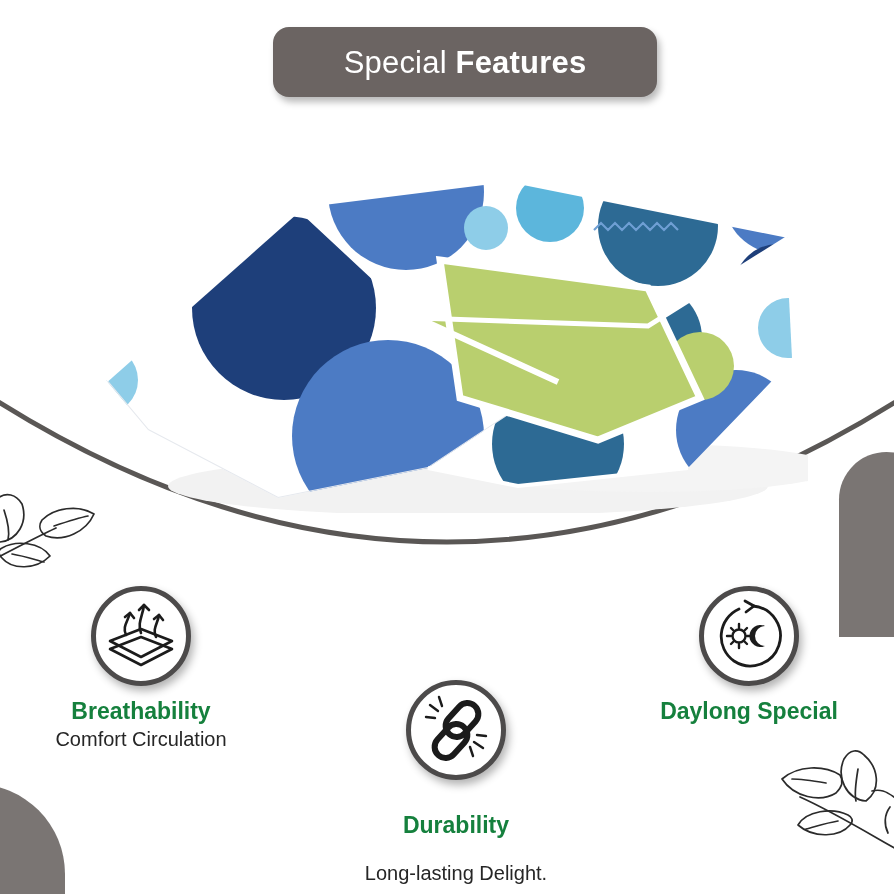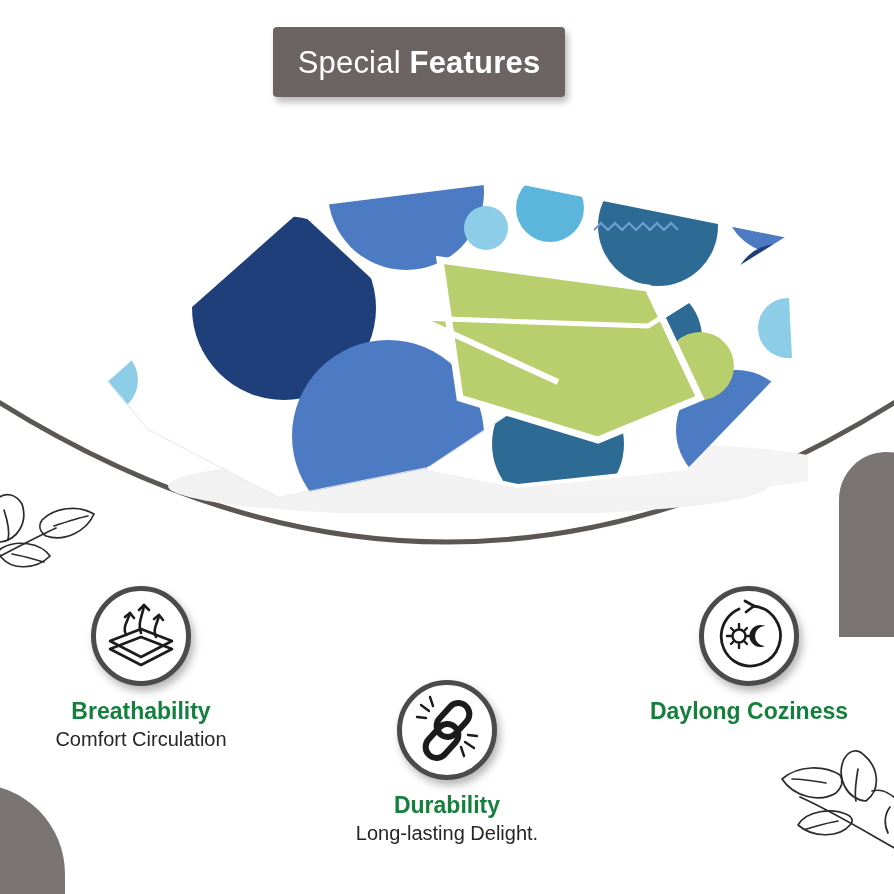--- a/index.html
+++ b/index.html
@@ -27,23 +27,23 @@
   #arc-svg{position:absolute;left:0;top:360px;width:894px;height:260px;overflow:visible;}
 
   
   .leaf-decor{position:absolute;}
   #leaf-left{left:-22px;top:480px;width:150px;height:120px;}
   #leaf-bottom-right{right:-10px;bottom:28px;width:160px;height:125px;}
 
   
   #title-badge{
     position:absolute;left:273px;top:27px;
-    width:292px;height:70px;
+    width:384px;height:70px;
     background:#6b6462;
-    border-radius:4px;
+    border-radius:16px;
     box-shadow:3px 5px 7px rgba(0,0,0,0.28);
     display:flex;align-items:center;justify-content:center;
     box-sizing:border-box;
   }
   #title-badge .badge-text{
     color:#ffffff;
     font-size:31px;
     letter-spacing:0.2px;
     white-space:nowrap;
     line-height:1;
@@ -72,21 +72,21 @@
     font-size:23px;font-weight:700;color:#15803d;
     white-space:nowrap;line-height:1.1;
   }
   .feature-sub{
     margin-top:4px;
     font-size:20px;font-weight:400;color:#262626;
     white-space:nowrap;line-height:1.15;
   }
 
   #feature-breathability{left:32px;top:586px;width:218px;}
-  #feature-durability{left:335px;top:680px;width:224px;}
+  #feature-durability{left:344px;top:680px;width:224px;gap:20px;}
   #feature-daylong{left:648px;top:586px;width:202px;}
 </style>
 </head>
 <body>
 
 <div id="page">
 
   <div class="corner-block" id="corner-bottom-left"></div>
   <div class="corner-block" id="corner-right"></div>
 
@@ -240,16 +240,16 @@
 
         <g stroke="#1b1b1b" stroke-width="2.4" stroke-linecap="round" fill="none">
           <circle cx="27" cy="37" r="6.5"></circle>
           <path d="M 27 25 v 4 M 27 45 v 4 M 15 37 h 4 M 35 37 h 4
                    M 19 29 l 3 3 M 32 42 l 3 3 M 35 29 l -3 3 M 22 42 l -3 3"></path>
         </g>
 
         <path d="M 53 27 A 11 11 0 1 0 53 47 A 9 9 0 1 1 53 27 Z" fill="#1b1b1b"></path>
       </svg>
     </div>
-    <div class="feature-title">Daylong Coziness</div>
+    <div class="feature-title">Daylong Special</div>
   </div>
 
 </div>
 
 </body></html>

